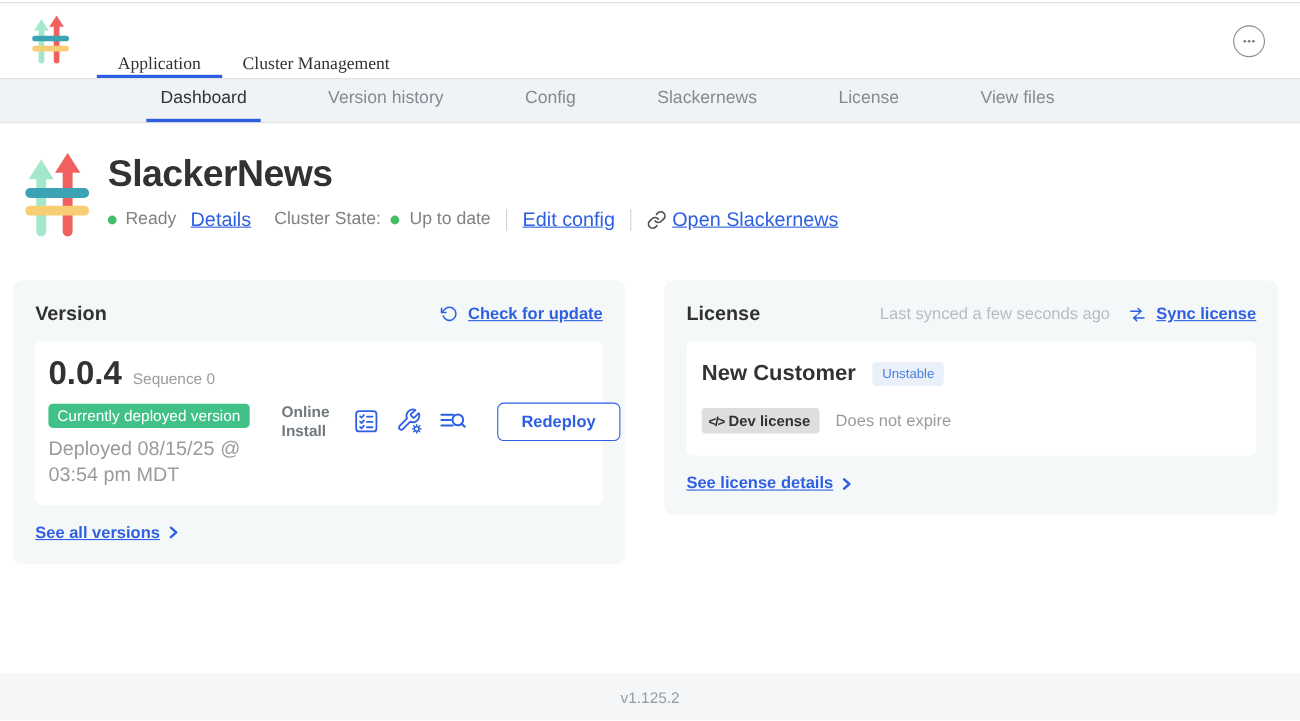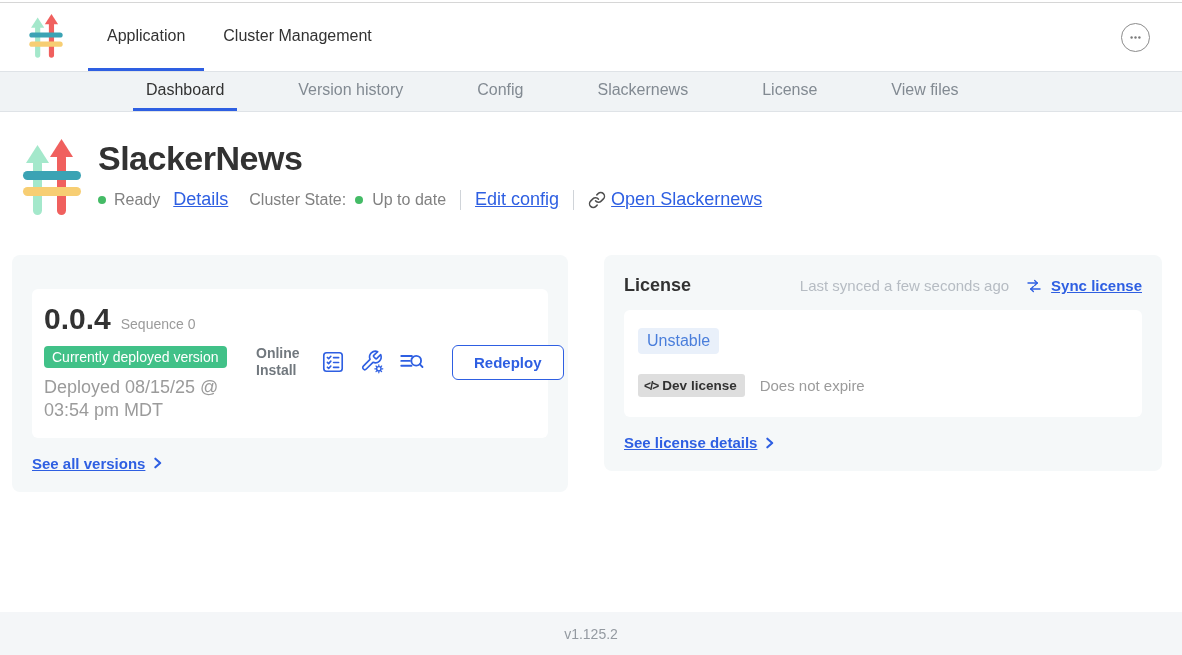--- a/index.html
+++ b/index.html
@@ -28,21 +28,21 @@
     width:1182px;height:655px;overflow:hidden;background:#fff;
     font-family:"Liberation Sans","DejaVu Sans",sans-serif;color:var(--text-dark);
   }
   .page{display:flex;flex-direction:column;height:655px;}
   .top-strip{height:3px;background:#fff;border-bottom:1px solid #d6d6d6;}
 
   
   header{height:68px;display:flex;align-items:stretch;padding-left:28px;background:#fff;}
   .logo-sm{align-self:center;margin-right:24px;display:flex;}
   .main-tabs{display:flex;align-items:stretch;}
-  .main-tab{display:flex;align-items:center;padding:0 19px;font-size:16px;color:var(--text-dark);cursor:pointer;border-bottom:3px solid transparent;}
+  .main-tab{display:flex;align-items:flex-end;padding:0 19px;font-size:16px;color:var(--text-dark);cursor:pointer;border-bottom:3px solid transparent;font-family:Liberation Serif, serif;}
   .main-tab.active{border-bottom-color:var(--accent);}
   .overflow-btn{margin-left:auto;margin-right:32px;align-self:center;width:29px;height:29px;border-radius:50%;border:1px solid #8c8c8c;background:#fff;display:flex;align-items:center;justify-content:center;padding:0;cursor:pointer;}
 
   
   .subnav{height:41px;background:var(--subnav-bg);border-top:1px solid var(--border-gray);border-bottom:1px solid var(--border-gray);display:flex;align-items:stretch;padding-left:133px;gap:48px;}
   .subnav-item{display:flex;align-items:center;padding:0 13px;font-size:16px;color:#828a92;cursor:pointer;border-bottom:3px solid transparent;}
   .subnav-item.active{color:var(--text-dark);border-bottom-color:var(--accent);}
 
   
   main{flex:1;}
@@ -84,21 +84,21 @@
   .install-type{width:54px;flex:none;font-size:14px;font-weight:bold;color:#71787e;line-height:1.25;margin-right:10px;}
   .vicons{display:flex;align-items:center;gap:13px;}
   .icon-btn{background:none;border:none;padding:0;cursor:pointer;display:flex;align-items:center;}
   .redeploy{margin-left:15px;background:#fff;border:1px solid var(--accent);color:var(--accent);font-weight:bold;font-size:15px;font-family:inherit;padding:8px 21px;border-radius:6px;cursor:pointer;}
   .card-link-row{margin-top:17px;display:flex;align-items:center;gap:6px;}
 
   
   .license .inner{padding:18px 14px 20px;}
   .cust-row{display:flex;align-items:center;gap:15px;}
   .cust-name{font-size:20px;font-weight:600;color:var(--text-dark);}
-  .chan-badge{background:var(--chan-badge-bg);color:var(--chan-badge-text);font-size:16px;padding:4px 9px;border-radius:4px;}
+  .chan-badge{background:var(--chan-badge-bg);color:var(--chan-badge-text);font-size:12px;padding:4px 9px;border-radius:4px;}
   .lic-row{margin-top:20px;display:flex;align-items:center;gap:15px;}
   .dev-badge{display:inline-flex;align-items:center;gap:4px;background:var(--dev-badge-bg);color:var(--text-dark);font-size:13.5px;font-weight:bold;padding:4px 8px 4px 6px;border-radius:3px;}
   .code-glyph{font-size:12px;font-weight:bold;letter-spacing:-1px;}
   .expiry{font-size:15px;color:var(--text-gray);}
 
   
   footer{height:43px;background:var(--footer-bg);display:flex;align-items:center;justify-content:center;font-size:14px;color:#949aa1;}
 
   svg.stroke-accent{stroke:var(--accent);fill:none;stroke-linecap:round;stroke-linejoin:round;}
 </style>
@@ -188,20 +188,30 @@
             </svg>
             <span>Open Slackernews</span>
           </a>
         </div>
       </div>
     </section>
 
     <section class="cards">
 
       <div class="card version">
+        <div class="card-head">
+          <span class="card-title">Version</span>
+          <div class="head-right">
+            <svg class="stroke-accent" width="17" height="17" viewBox="0 0 24 24" stroke-width="2">
+              <polyline points="2 4.5 2 10 7.5 10"></polyline>
+              <path d="M4.2 14.6a8.4 8.4 0 1 0 1.9-8.8L2 10"></path>
+            </svg>
+            <a class="link card-link">Check for update</a>
+          </div>
+        </div>
 
         <div class="inner">
           <div class="vleft">
             <div class="vnum-row">
               <span class="vnum">0.0.4</span>
               <span class="seq">Sequence 0</span>
             </div>
             <span class="deployed-badge">Currently deployed version</span>
             <div class="deployed-at">Deployed 08/15/25 @ 03:54 pm MDT</div>
           </div>
@@ -258,20 +268,21 @@
               <path d="M20 16H7.8"></path>
                 <path d="M7.8 16l3.3-3.3"></path>
                 <path d="M7.8 16l3.3 3.3"></path>
             </svg>
             <a class="link card-link">Sync license</a>
           </div>
         </div>
 
         <div class="inner">
           <div class="cust-row">
+            <span class="cust-name">New Customer</span>
             <span class="chan-badge">Unstable</span>
           </div>
           <div class="lic-row">
             <span class="dev-badge">
               <span class="code-glyph">&lt;/&gt;</span>
               <span>Dev license</span>
             </span>
             <span class="expiry">Does not expire</span>
           </div>
         </div>

